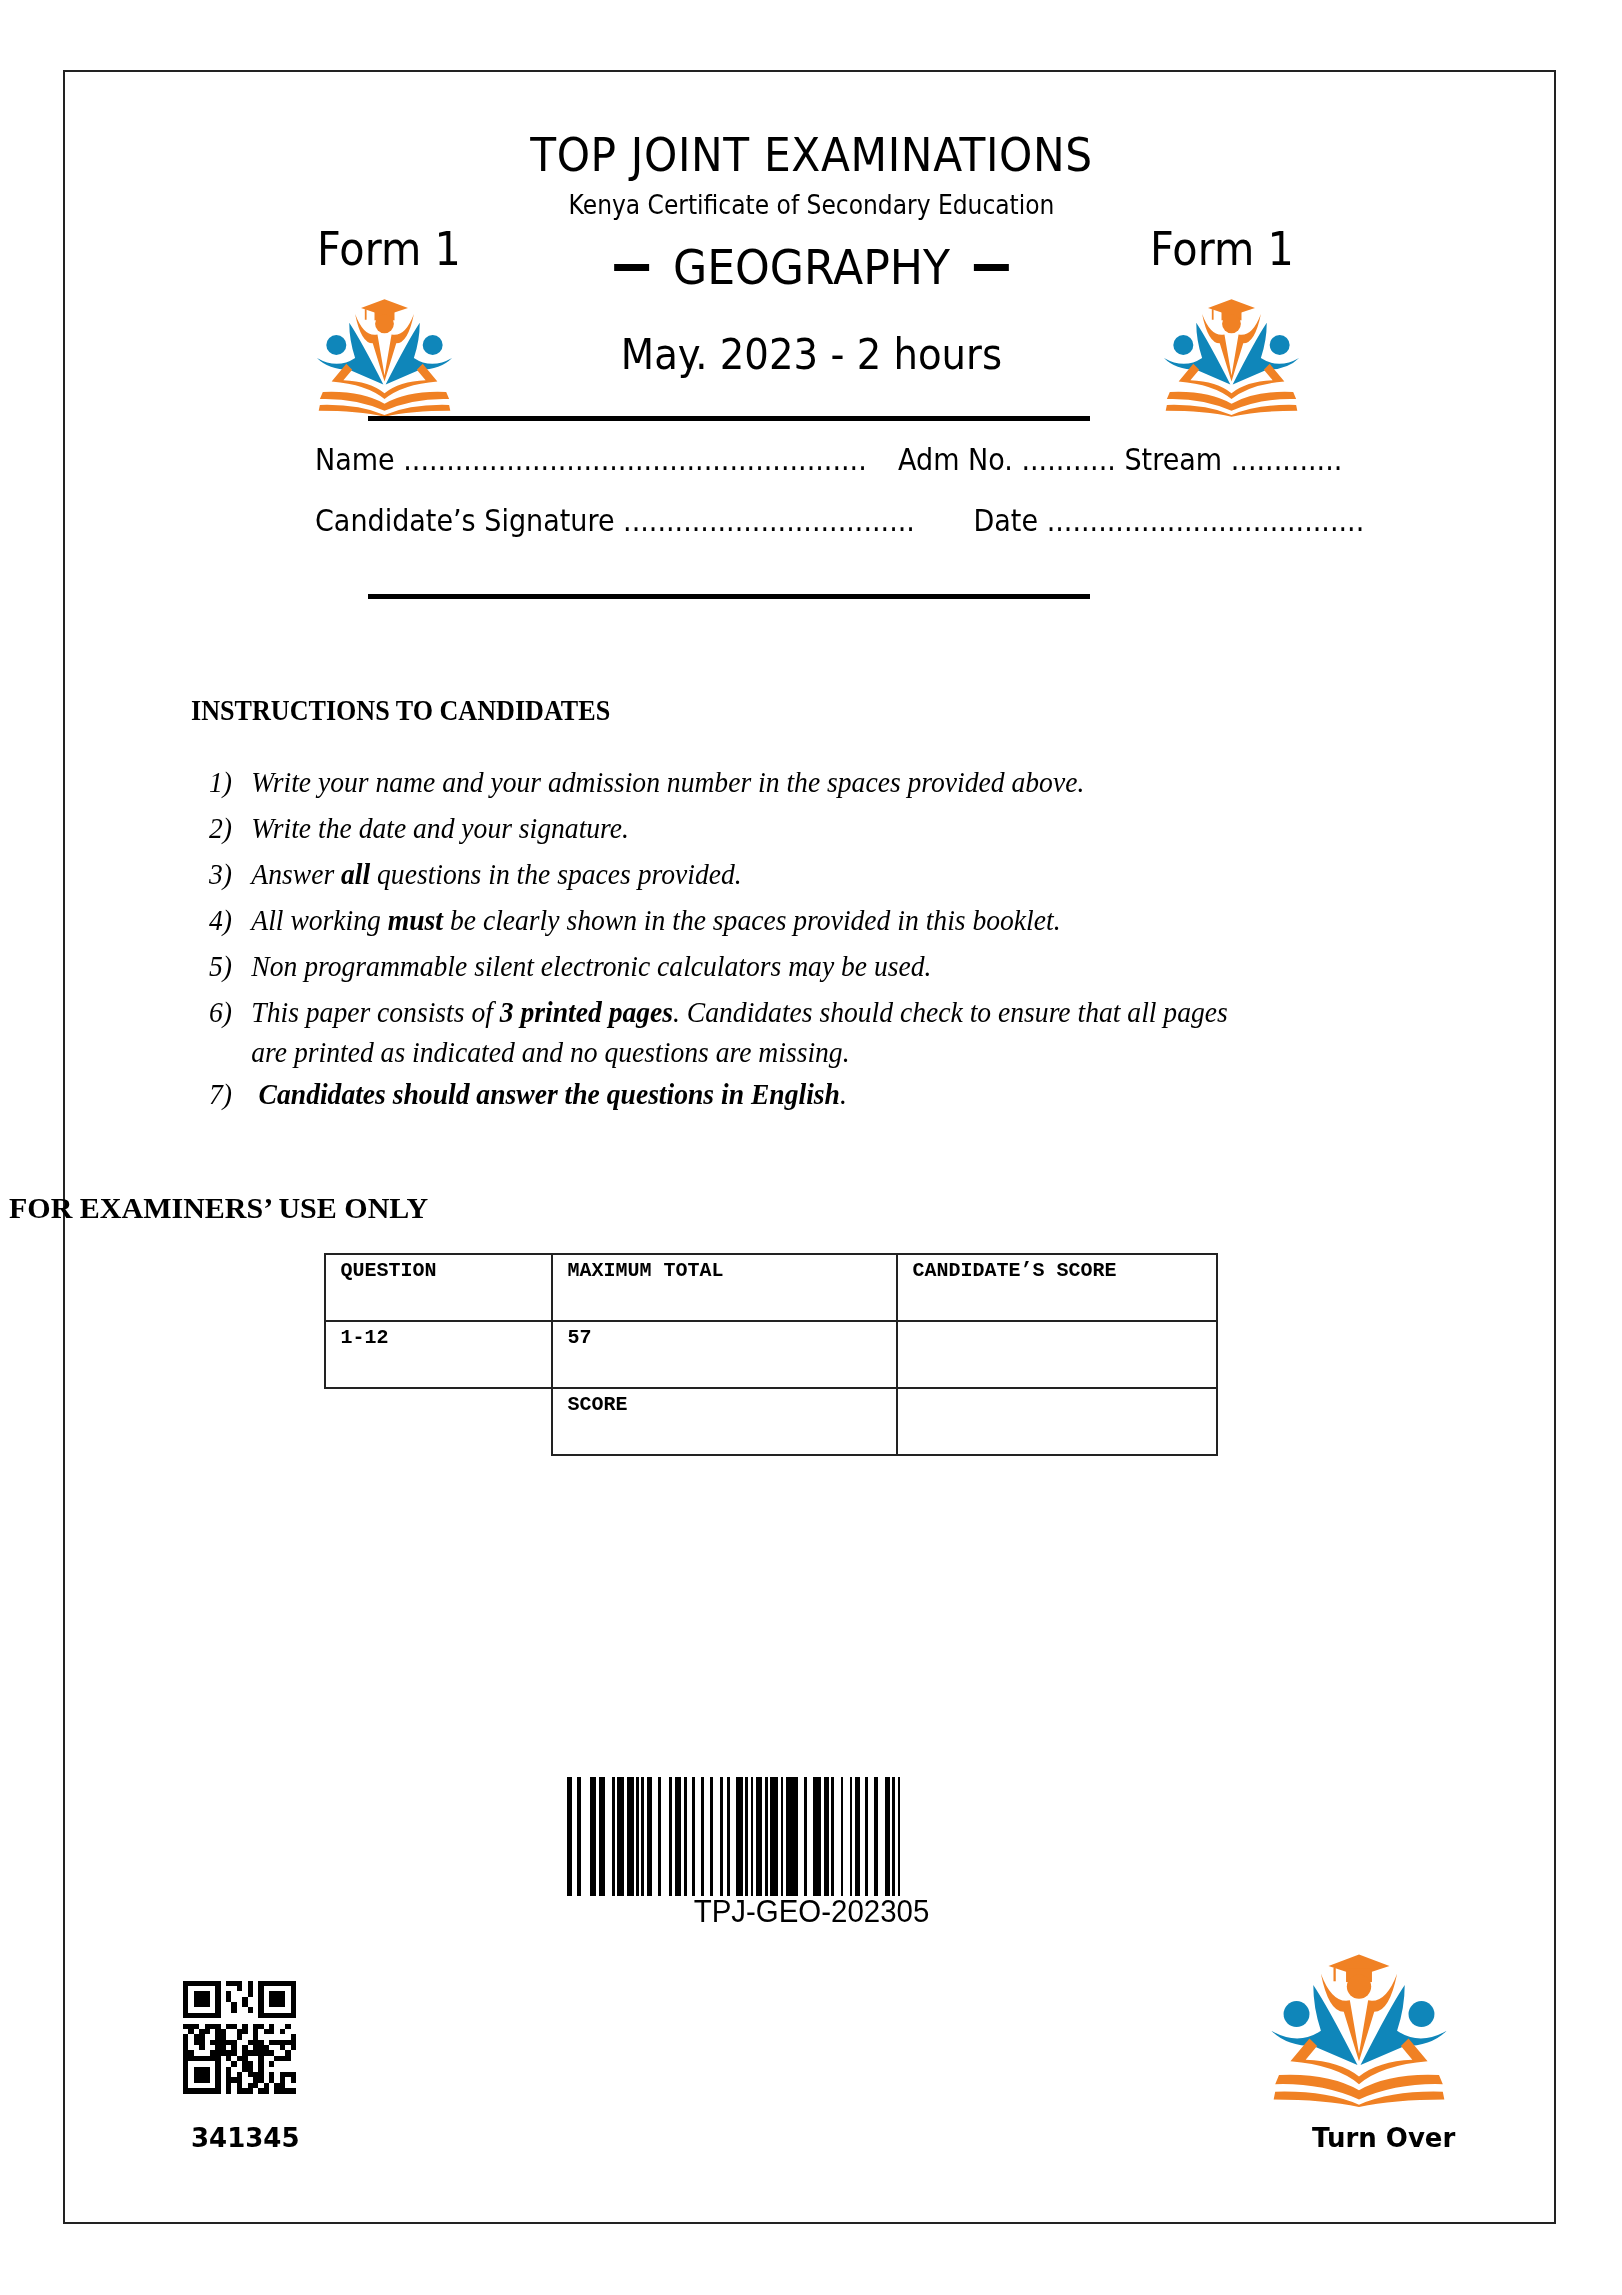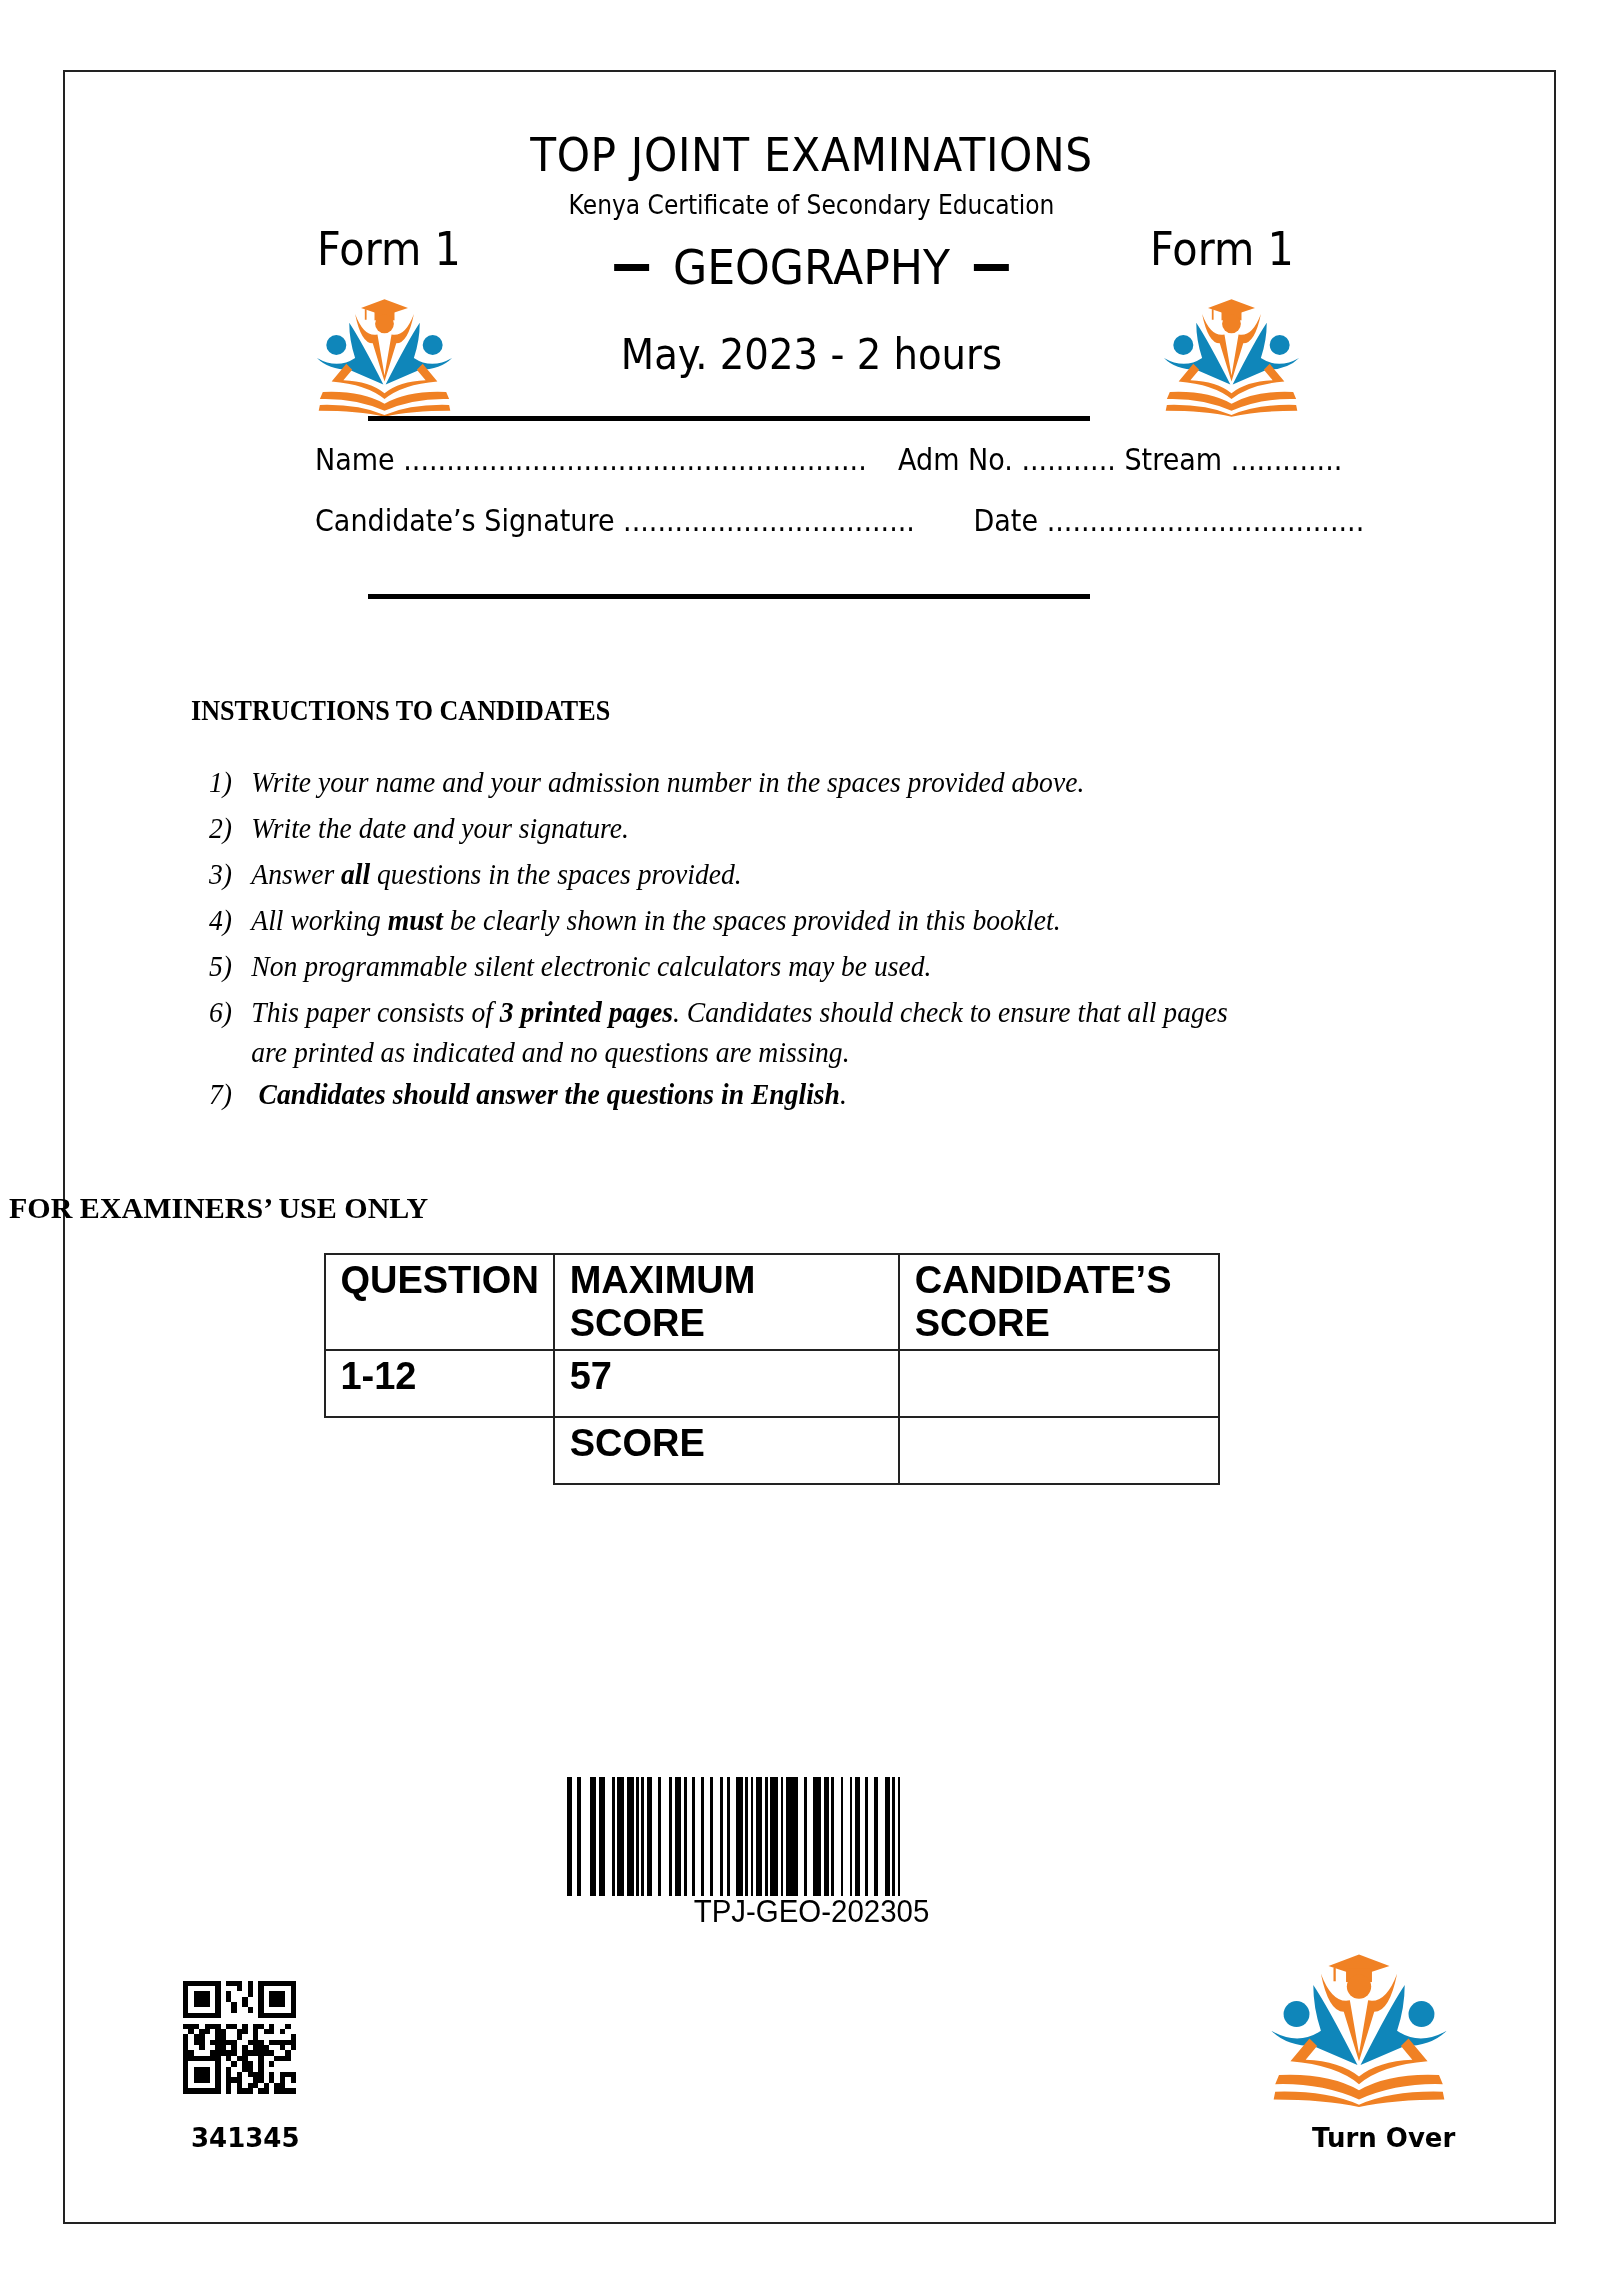--- a/index.html
+++ b/index.html
@@ -14,21 +14,21 @@
   .date-line { left:0; width:1623px; top:330px; text-align:center; font-family:"DejaVu Sans", sans-serif; font-size:42px; transform:scaleX(0.92); }
   .rule { background:#000; height:4.6px; }
   .field-row { font-family:"DejaVu Sans", sans-serif; font-size:30px; transform:scaleX(0.9); transform-origin:left; white-space:nowrap; }
   .logo { width:141px; height:124px; }
   .instr-head { left:191px; top:694px; font-family:"Liberation Serif", serif; font-weight:bold; font-size:29px; transform:scaleX(0.9); transform-origin:left; }
   .instr-list { left:209px; top:759px; width:1243px; font-family:"Liberation Serif", serif; font-style:italic; font-size:30px; line-height:46px; }
   .instr-item { display:flex; transform:scaleX(0.92); transform-origin:left; white-space:nowrap; }
   .instr-num { width:46px; flex:none; }
   .instr-cont { padding-left:46px; margin-top:-6.5px; }
   .examiner-head { left:0; width:1623px; top:1191px; text-align:left; font-family:"Liberation Serif", serif; font-weight:bold; font-size:30px;margin-left:9px; }
-  table.score { position:absolute; left:324px; top:1253px; border-collapse:collapse; font-family:Liberation Sans, sans-serif; font-weight:bold; font-size:38px; }
+  table.score { position:absolute; left:324px; top:1253px; border-collapse:collapse; font-family:Liberation Mono, monospace; font-weight:bold; font-size:20px; }
   table.score td { border:2px solid #222; height:67px; vertical-align:top; padding:3.9px 14.4px; box-sizing:border-box; }
   table.score td.center { text-align:left; }
   table.score td.noborder { border:none; border-top:2px solid #222; }
   .barcode { left:567px; top:1777px; width:481px; height:119px; display:flex; align-items:stretch; }
   .barcode span { display:block; background:#000; }
   .barcode-text { left:0; width:1623px; top:1894px; text-align:center; font-family:"Liberation Sans", sans-serif; font-size:31px; transform:scaleX(0.95); }
   .qr { left:183px; top:1976px; width:113px; height:122px; }
   .qr-code { left:191px; top:2123px; font-family:"DejaVu Sans", sans-serif; font-weight:bold; font-size:26px; }
   .turn-over { left:1312px; top:2123px; font-family:"DejaVu Sans", sans-serif; font-weight:bold; font-size:26px;text-align:right; }
 </style>
@@ -140,21 +140,21 @@
     <span style="padding-left:7.9px;"><span></span><b>Candidates should answer the questions in English</b><span>.</span></span>
   </div>
 </div>
 
 <div class="abs examiner-head">FOR EXAMINERS’ USE ONLY</div>
 
 <table class="score">
   <tbody>
       <tr>
     <td style="width:227px;">QUESTION</td>
-    <td style="width:345px;">MAXIMUM SCORE</td>
+    <td style="width:345px;">MAXIMUM TOTAL</td>
     <td style="width:320px;">CANDIDATE’S SCORE</td>
   </tr>
   <tr>
     <td class="center">1-12</td>
     <td class="center">57</td>
     <td></td>
   </tr>
   <tr>
     <td class="noborder"></td>
     <td class="center">SCORE</td>

